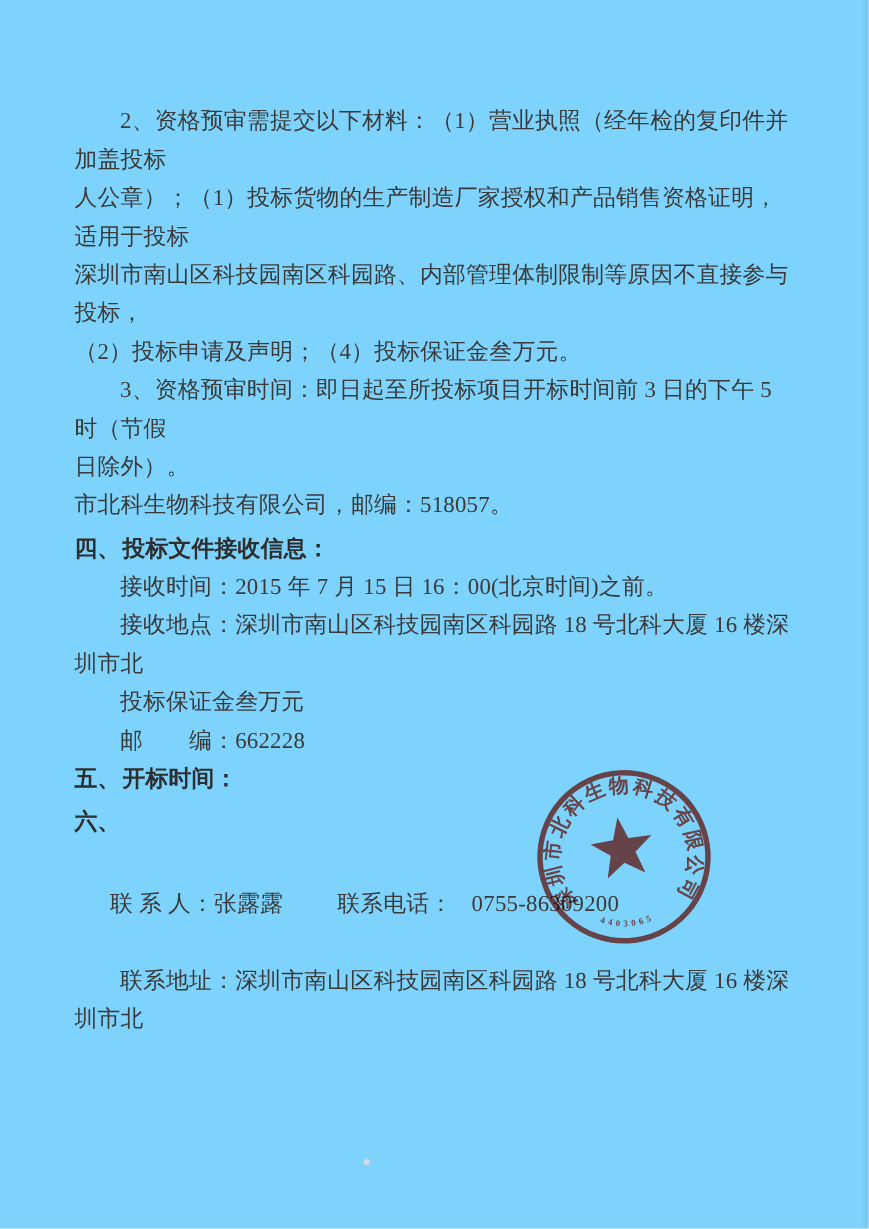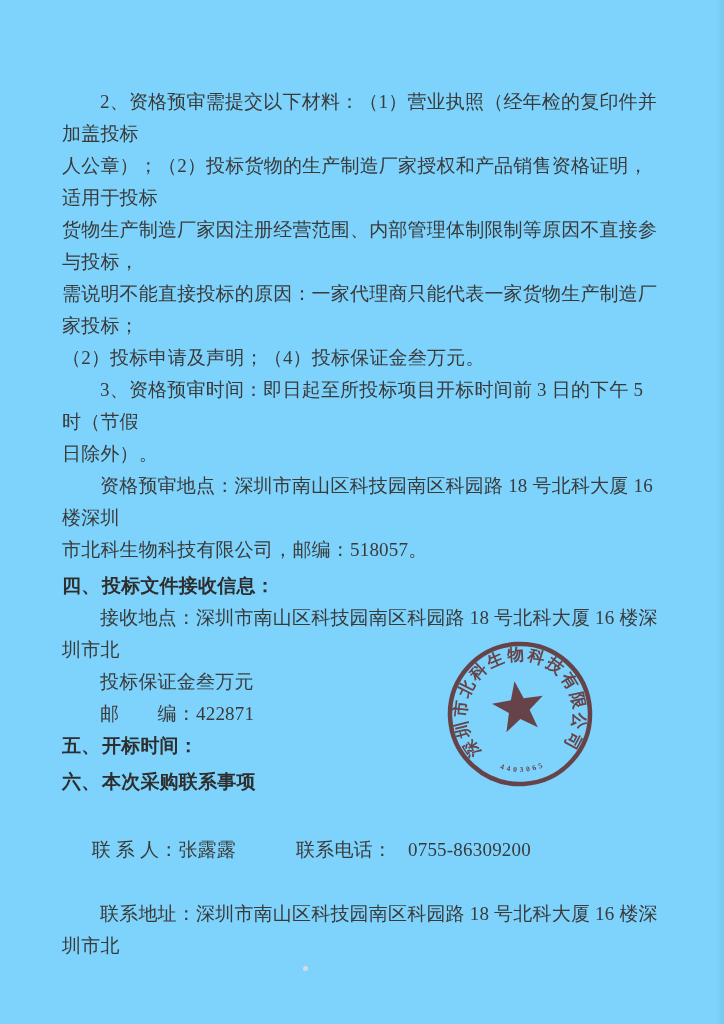--- a/index.html
+++ b/index.html
@@ -34,21 +34,21 @@
     line-height: 32px;
     font-size: 19px;
     white-space: pre-wrap;
     letter-spacing: 0.2px;
   }
   .indent2 { text-indent: 2em; }
   .mt4 { margin-top: 4px; }
   .bold { font-weight: 700; color: #2e2e2e; }
   .sec-line { display: flex; }
   .sec-num { width: 40px; flex: 0 0 auto; }
-  .phone-label { margin-left: 60px; }
+  .phone-label { margin-left: 45px; }
   .phone-value { margin-left: 16px; }
   
   .seal {
     position: absolute;
     left: 420px;
     top: 614px;
     width: 200px;
     height: 200px;
     mix-blend-mode: multiply;
     opacity: 0.88;
@@ -73,48 +73,46 @@
 </style>
 </head>
 <body>
 
 <div class="page">
   <div class="scan-edge"></div>
 
   <div class="body-text">
 
     <div class="line indent2">2、资格预审需提交以下材料：（1）营业执照（经年检的复印件并加盖投标</div>
-    <div class="line">人公章）；（2）投标货物的生产制造厂家授权和产品销售资格证明，适用于投标</div>
-    <div class="line">货物生产制造厂家因注册经营范围、内部管理体制限制等原因不直接参与投标，</div>
-    <div class="line">需说明不能直接投标的原因：一家代理商只能代表一家货物生产制造厂家投标；</div>
+    <div class="line">人公章）；（1）投标货物的生产制造厂家授权和产品销售资格证明，适用于投标</div>
+    <div class="line">深圳市南山区科技园南区科园路、内部管理体制限制等原因不直接参与投标，</div>
     <div class="line">（2）投标申请及声明；（4）投标保证金叁万元。</div>
 
     <div class="line indent2">3、资格预审时间：即日起至所投标项目开标时间前 3 日的下午 5 时（节假</div>
     <div class="line">日除外）。</div>
 
-    <div class="line indent2">资格预审地点：深圳市南山区科技园南区科园路 18 号北科大厦 16 楼深圳</div>
     <div class="line">市北科生物科技有限公司，邮编：518057。</div>
 
     <div class="line sec-line bold mt4">
       <span class="sec-num">四、</span>
       <span>投标文件接收信息：</span>
     </div>
 
+    <div class="line indent2">接收时间：2015 年 7 月 15 日 16：00(北京时间)之前。</div>
     <div class="line indent2">接收地点：深圳市南山区科技园南区科园路 18 号北科大厦 16 楼深圳市北</div>
     <div class="line indent2">投标保证金叁万元</div>
-    <div class="line indent2">邮　　编：422871</div>
+    <div class="line indent2">邮　　编：662228</div>
 
     <div class="line sec-line">
       <span class="sec-num bold">五、</span>
       <span class="bold">开标时间：</span>
     </div>
 
     <div class="line sec-line bold mt4">
       <span class="sec-num">六、</span>
-      <span>本次采购联系事项</span>
     </div>
 
     <div class="line indent2 mt4">
       <span>联 系 人：</span><span>张露露</span><span class="phone-label">联系电话：</span><span class="phone-value">0755-86309200</span>
     </div>
 
     <div class="line indent2">联系地址：深圳市南山区科技园南区科园路 18 号北科大厦 16 楼深圳市北</div>
 
   </div>
 

